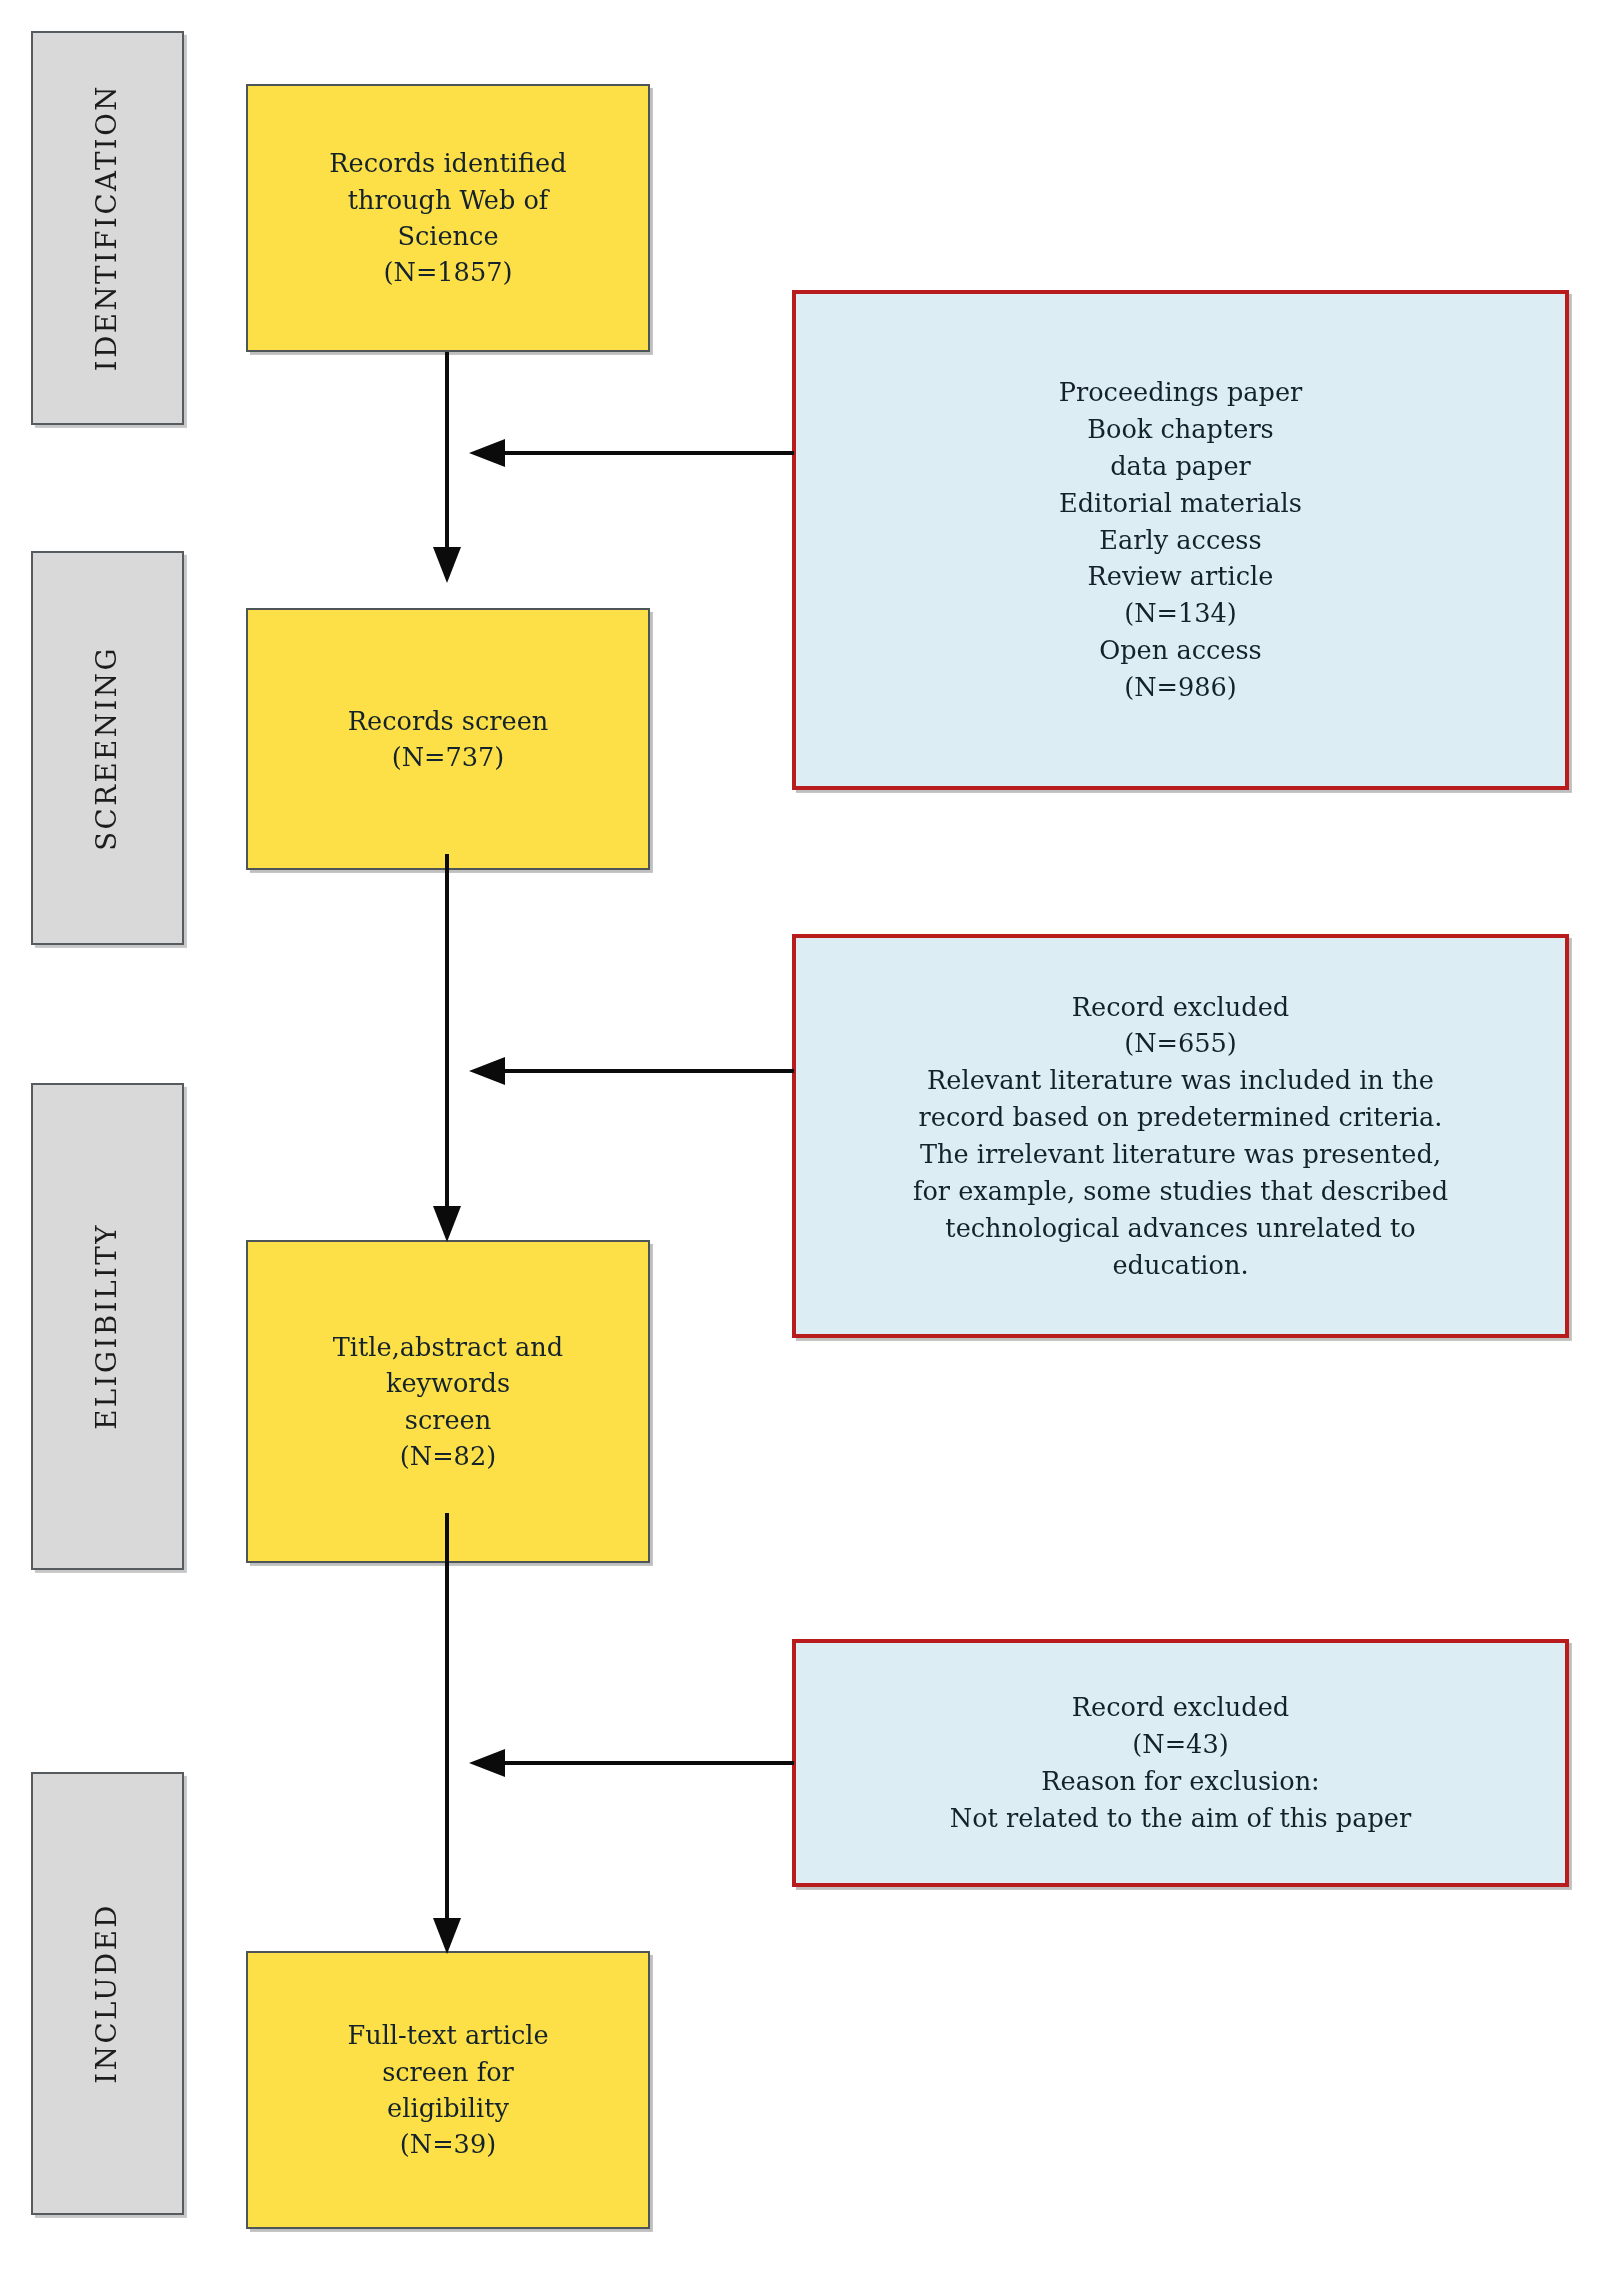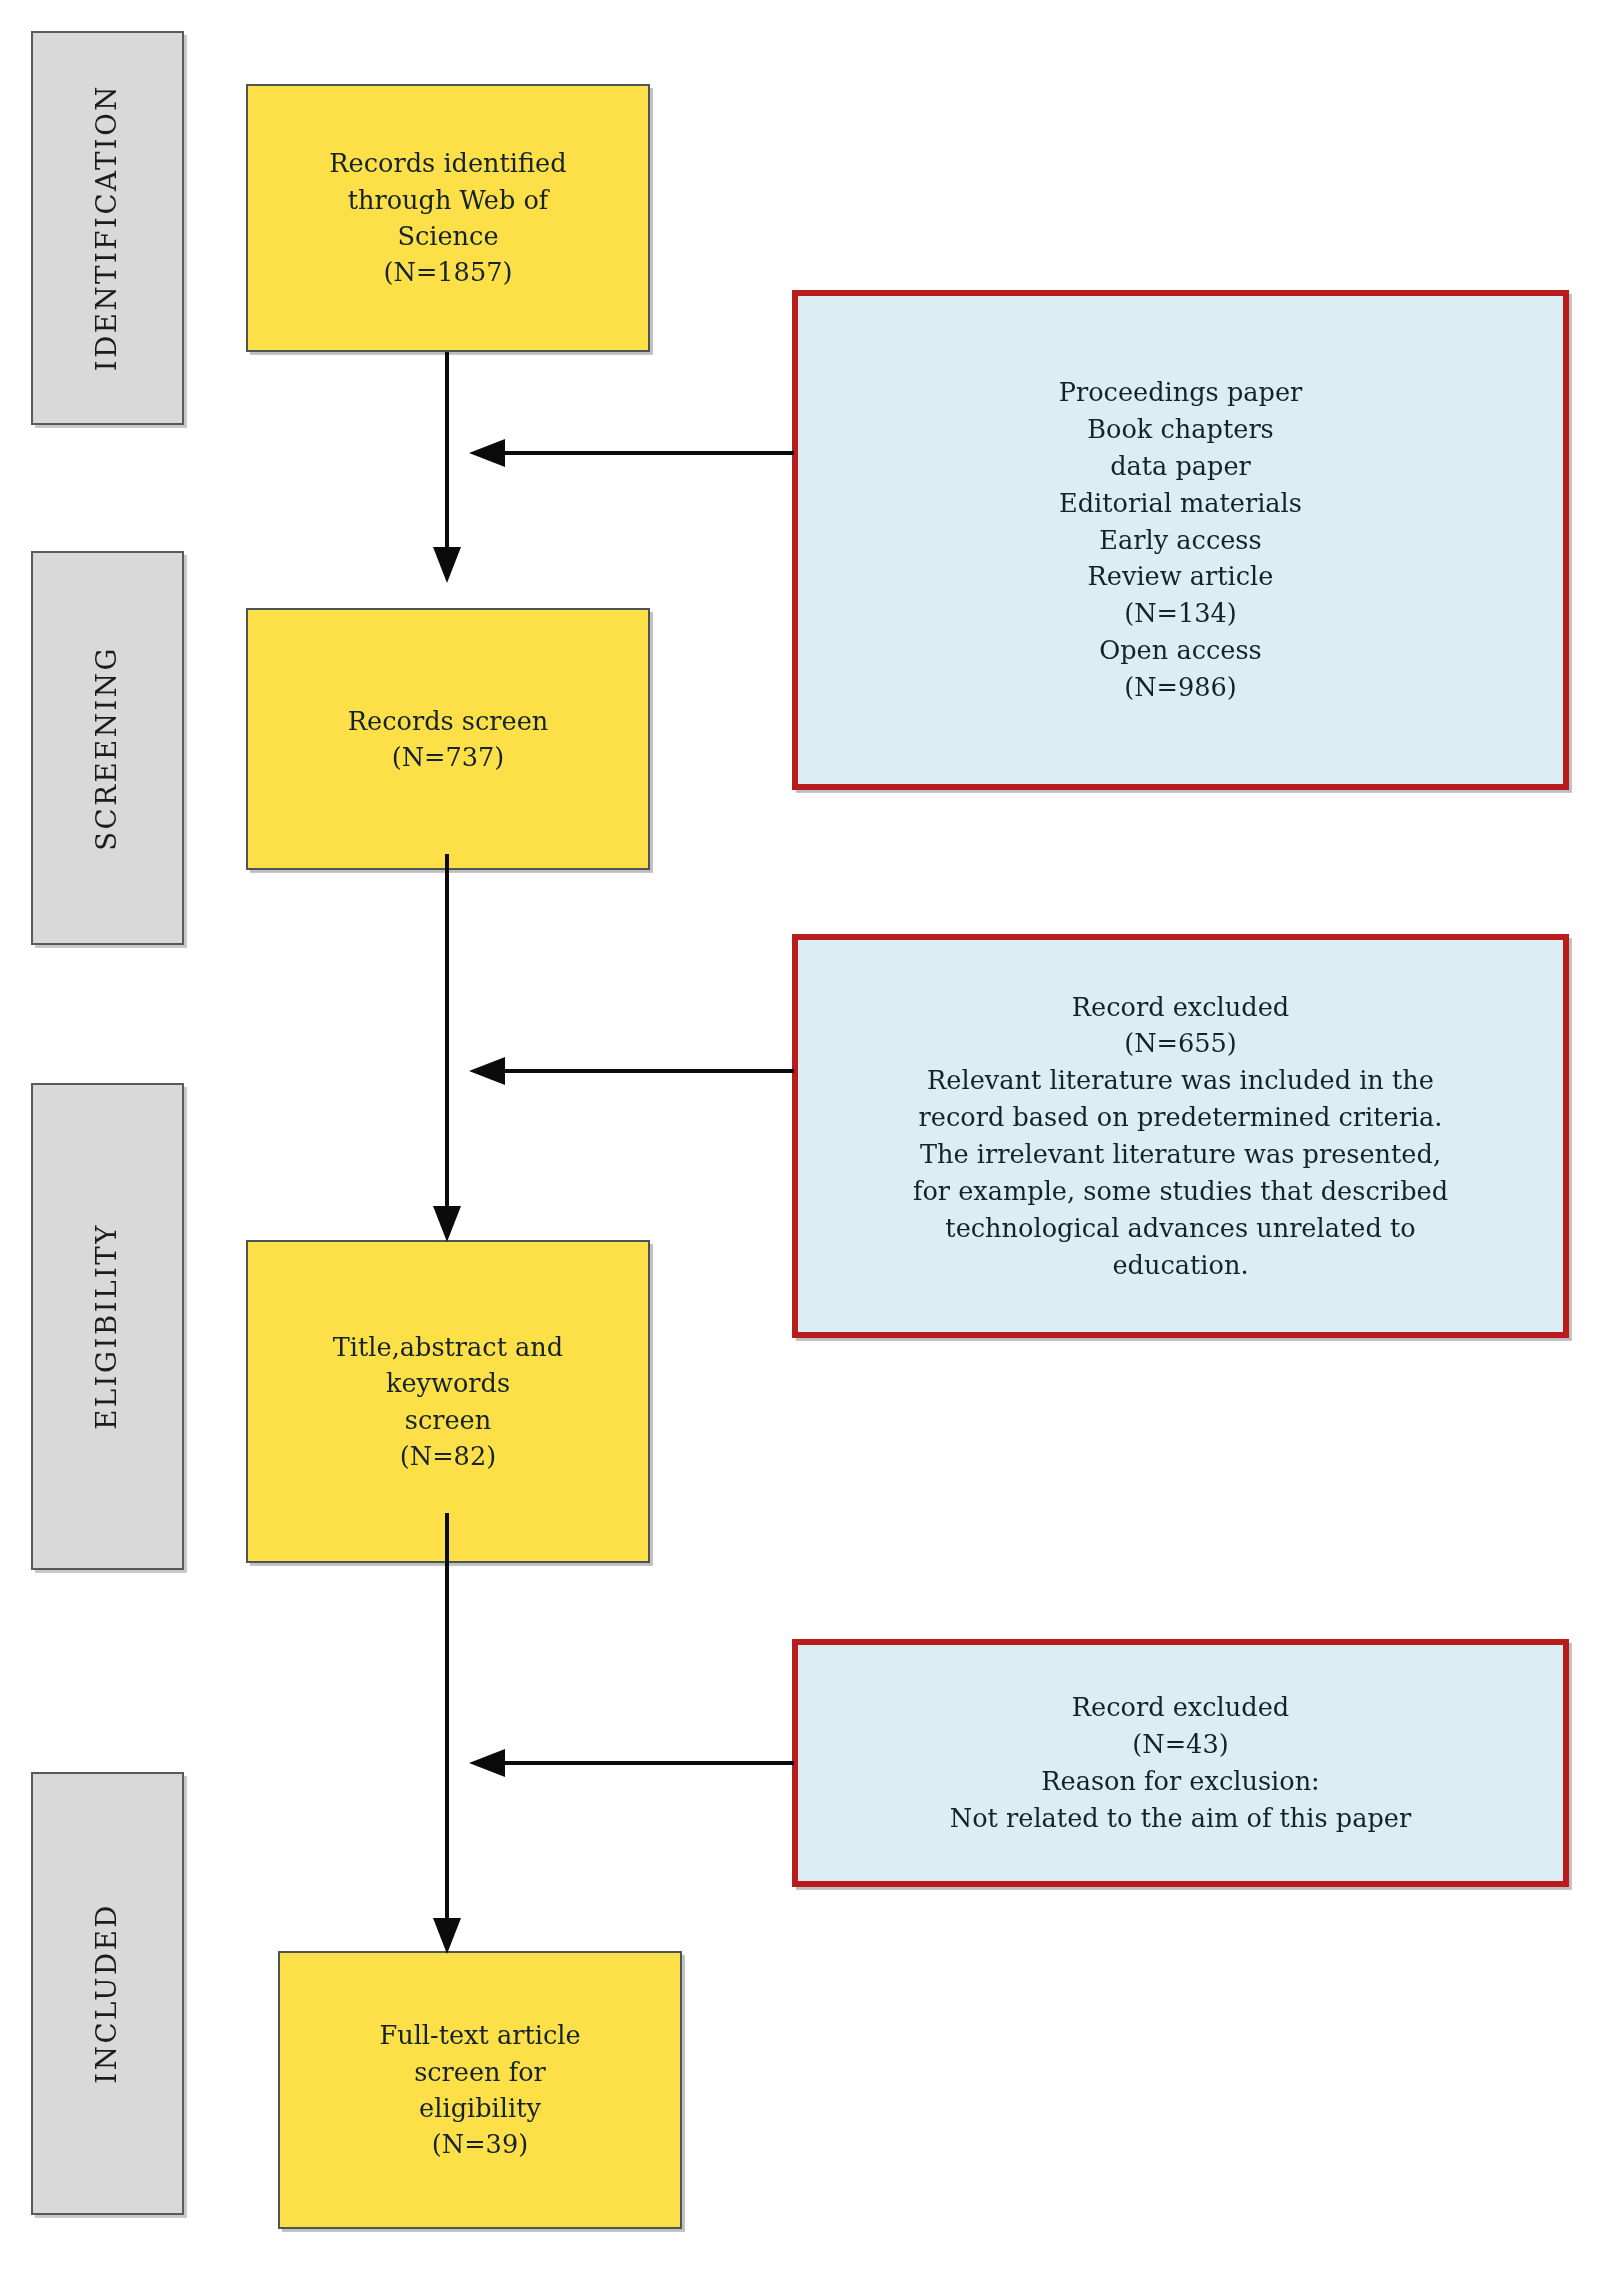--- a/index.html
+++ b/index.html
@@ -59,21 +59,21 @@
     line-height: 1.42;
     color: #14222b;
     white-space: pre-line;
     padding: 0 6.9px;
   }
 
   
   .side-box {
     position: absolute;
     background: #dceef4;
-    border: 6px solid #b91c1c;
+    border: 4px solid #b91c1c;
     box-sizing: border-box;
     box-shadow: 3.4px 3.4px 0 -0.5px rgba(0,0,0,0.25);
     display: flex;
     align-items: center;
     justify-content: center;
     text-align: center;
   }
   .side-text {
     font-family: "DejaVu Serif", serif;
     font-size: 25.6px;
@@ -144,21 +144,21 @@
 (N=737)</span>
   </div>
 
   <div class="chain-box" style="left:246px; top:1240px; width:404px; height:323px;">
     <span class="chain-text">Title,abstract and
 keywords
 screen
 (N=82)</span>
   </div>
 
-  <div class="chain-box" style="left:246px; top:1951px; width:404px; height:278px;margin-left:32px;">
+  <div class="chain-box" style="left:246px; top:1951px; width:404px; height:278px;">
     <span class="chain-text">Full-text article
 screen for
 eligibility
 (N=39)</span>
   </div>
 
   <div class="side-box" style="left:792px; top:290px; width:777px; height:500px;">
     <span class="side-text">Proceedings paper
 Book chapters
 data paper

